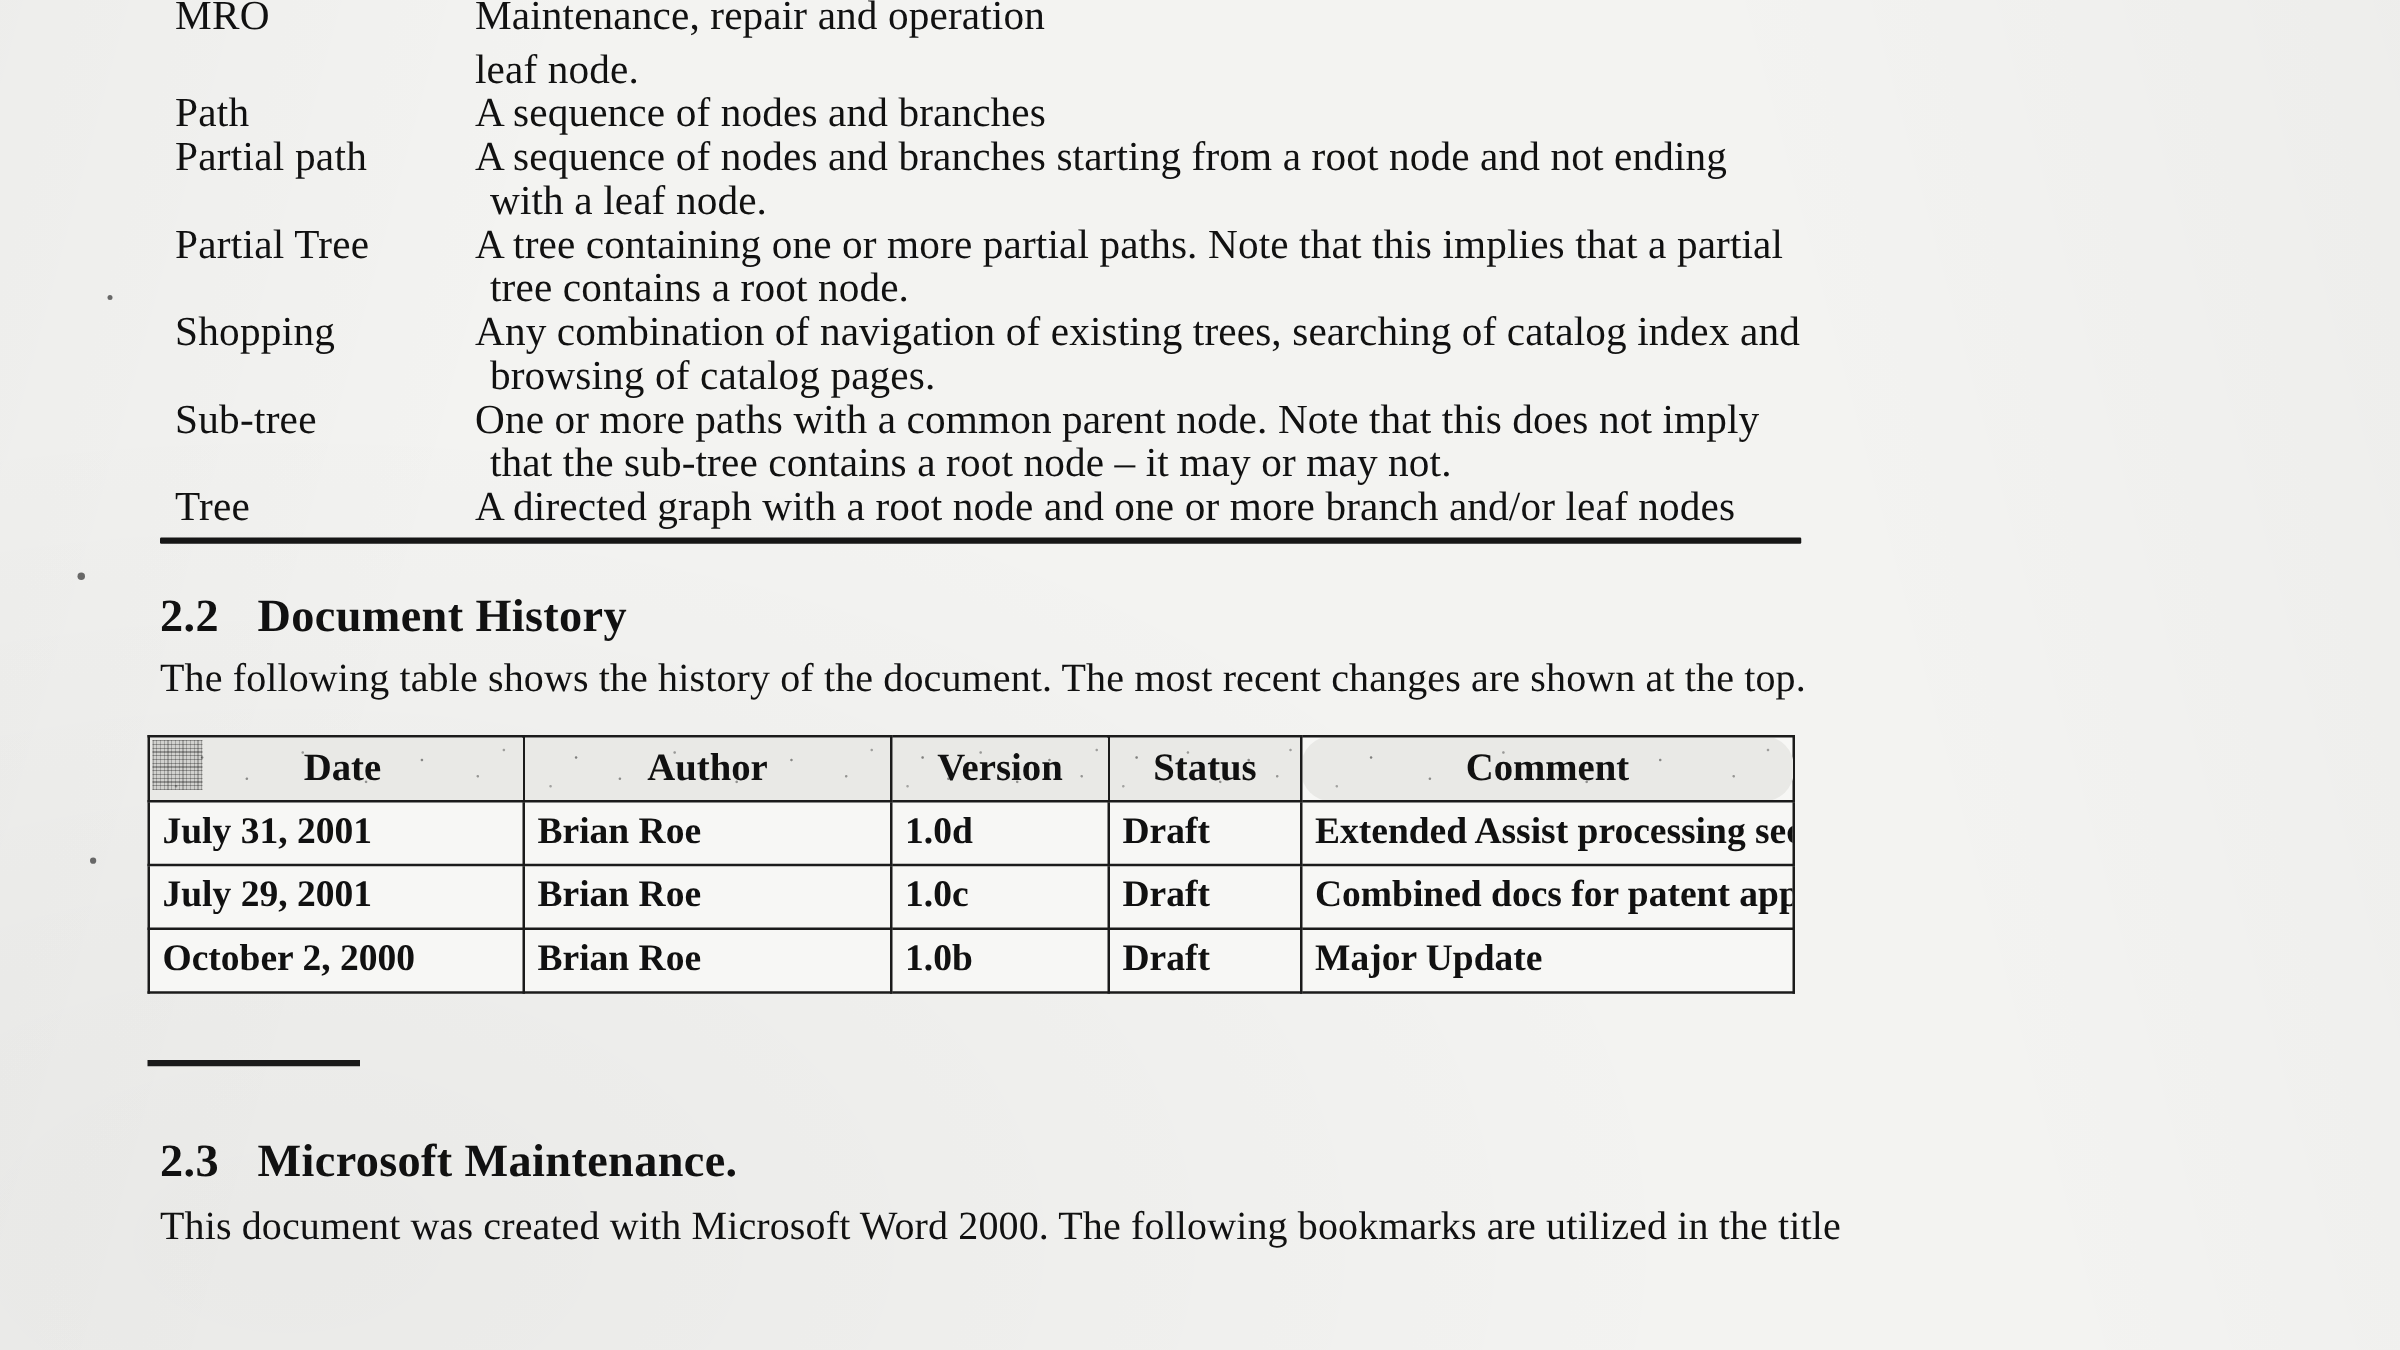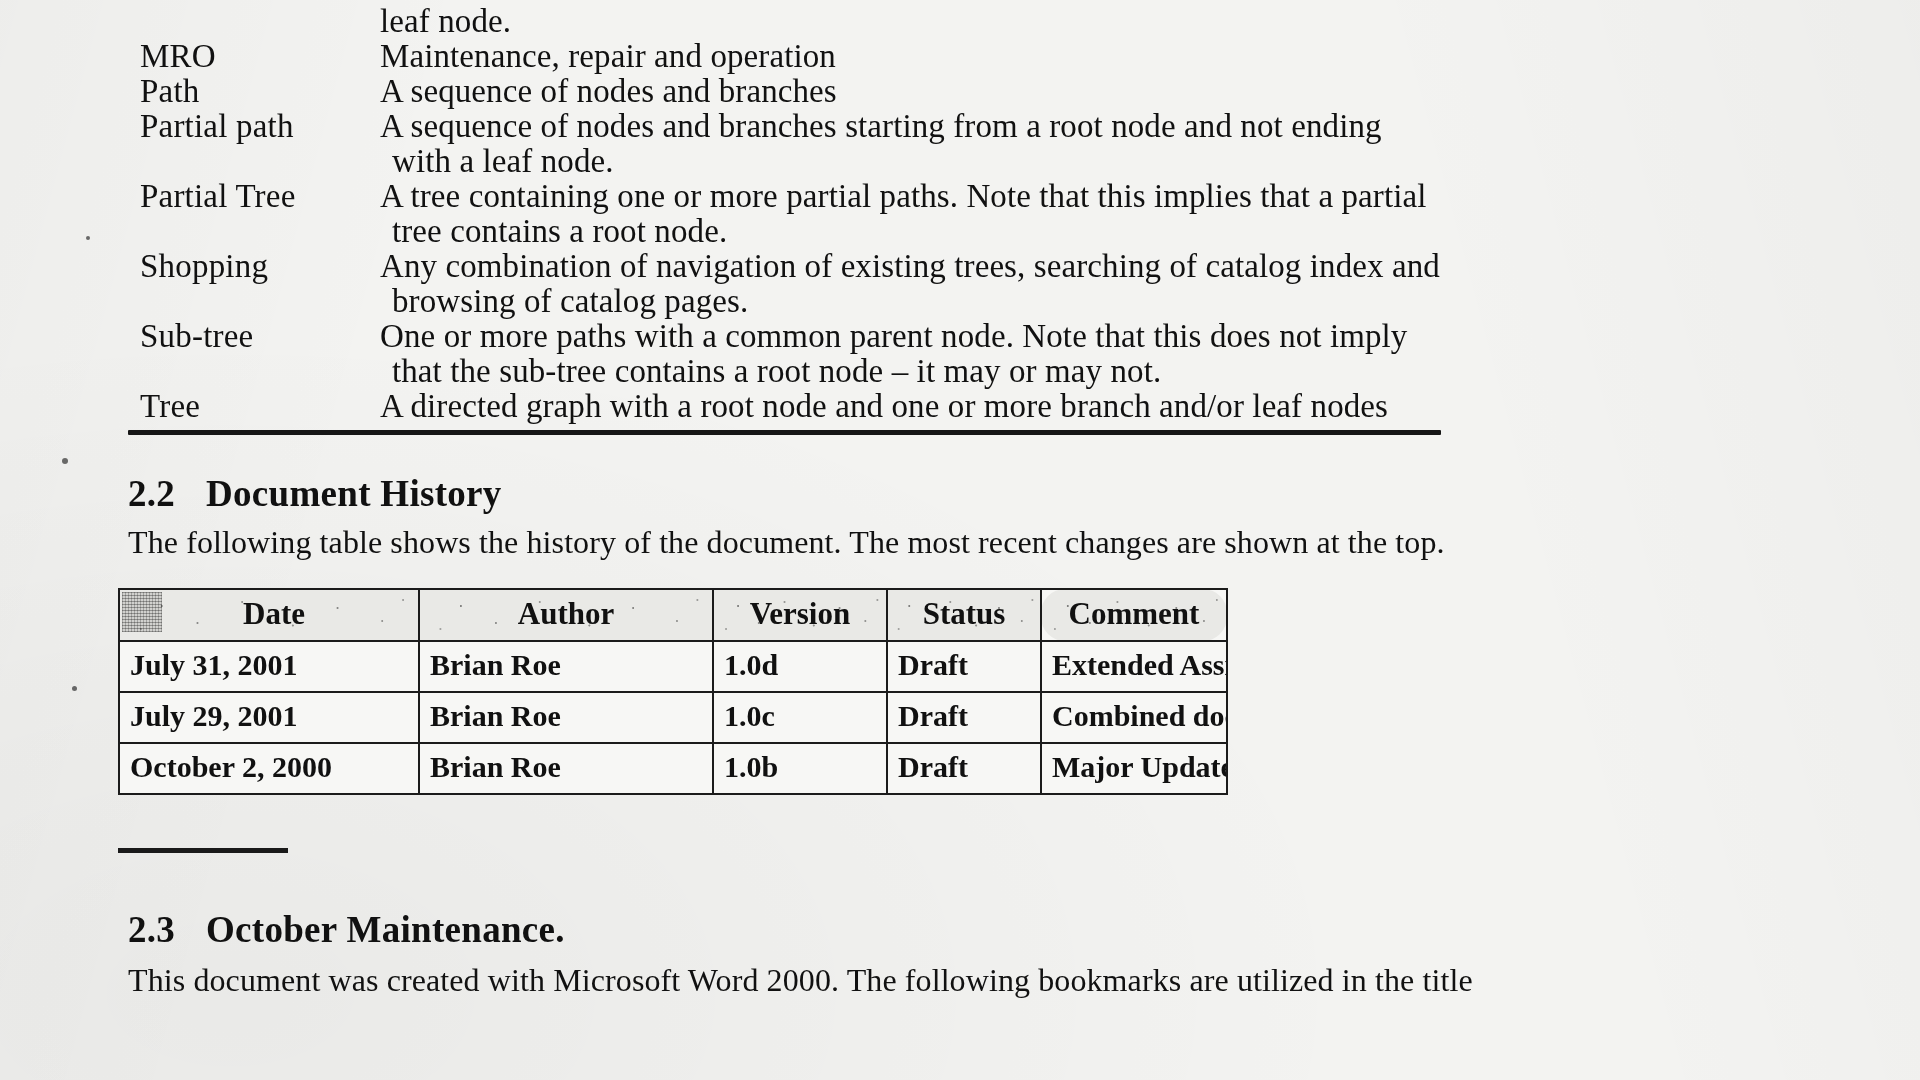--- a/index.html
+++ b/index.html
@@ -93,21 +93,21 @@
     font-size: 32px;
     line-height: 36px;
     letter-spacing: 0.1px;
   }
 
   
   .hist-table-wrap {
     position: absolute;
     left: 118px;
     top: 690px;
-    width: 1110px;
+    width: 1318px;
   }
   table.hist {
     border-collapse: collapse;
     width: 100%;
     table-layout: fixed;
     background: #f7f7f5;
   }
   table.hist th,
   table.hist td {
     border: 2px solid #1b1b1b;
@@ -195,31 +195,31 @@
   }
 </style>
 </head>
 <body>
 
 <div class="page">
   <div class="scan-tint"></div>
 
   <div class="glossary">
 
+    <div class="gloss-row">
+      <div class="gloss-term">MRO</div>
+      <div class="gloss-def">
+        <span>Maintenance, repair and operation</span>
+      </div>
+    </div>
+
     <div class="gloss-row" style="margin-top:8px;">
       <div class="gloss-term"></div>
       <div class="gloss-def">
         <span>leaf node.</span>
-      </div>
-    </div>
-
-    <div class="gloss-row">
-      <div class="gloss-term">MRO</div>
-      <div class="gloss-def">
-        <span>Maintenance, repair and operation</span>
       </div>
     </div>
 
     <div class="gloss-row">
       <div class="gloss-term">Path</div>
       <div class="gloss-def">
         <span>A sequence of nodes and branches</span>
       </div>
     </div>
 
@@ -318,21 +318,21 @@
           <td>Major Update</td>
         </tr>
       </tbody>
     </table>
   </div>
 
   <div class="table-underline" style="top: 848px;"></div>
 
   <div class="heading" style="left: 128px; top: 908px;">
     <span class="num">2.3</span>
-    <span>October Maintenance.</span>
+    <span>Microsoft Maintenance.</span>
   </div>
 
   <div class="para" style="left: 128px; top: 962px; width: 1420px;">This document was created with Microsoft Word 2000. The following bookmarks are utilized in the title</div>
 
   <div class="margin-mark" style="left:62px; top:458px; width:6px; height:6px;"></div>
   <div class="margin-mark" style="left:72px; top:686px; width:5px; height:5px;"></div>
   <div class="margin-mark" style="left:86px; top:236px; width:4px; height:4px;"></div>
 </div>
 
 </body></html>

